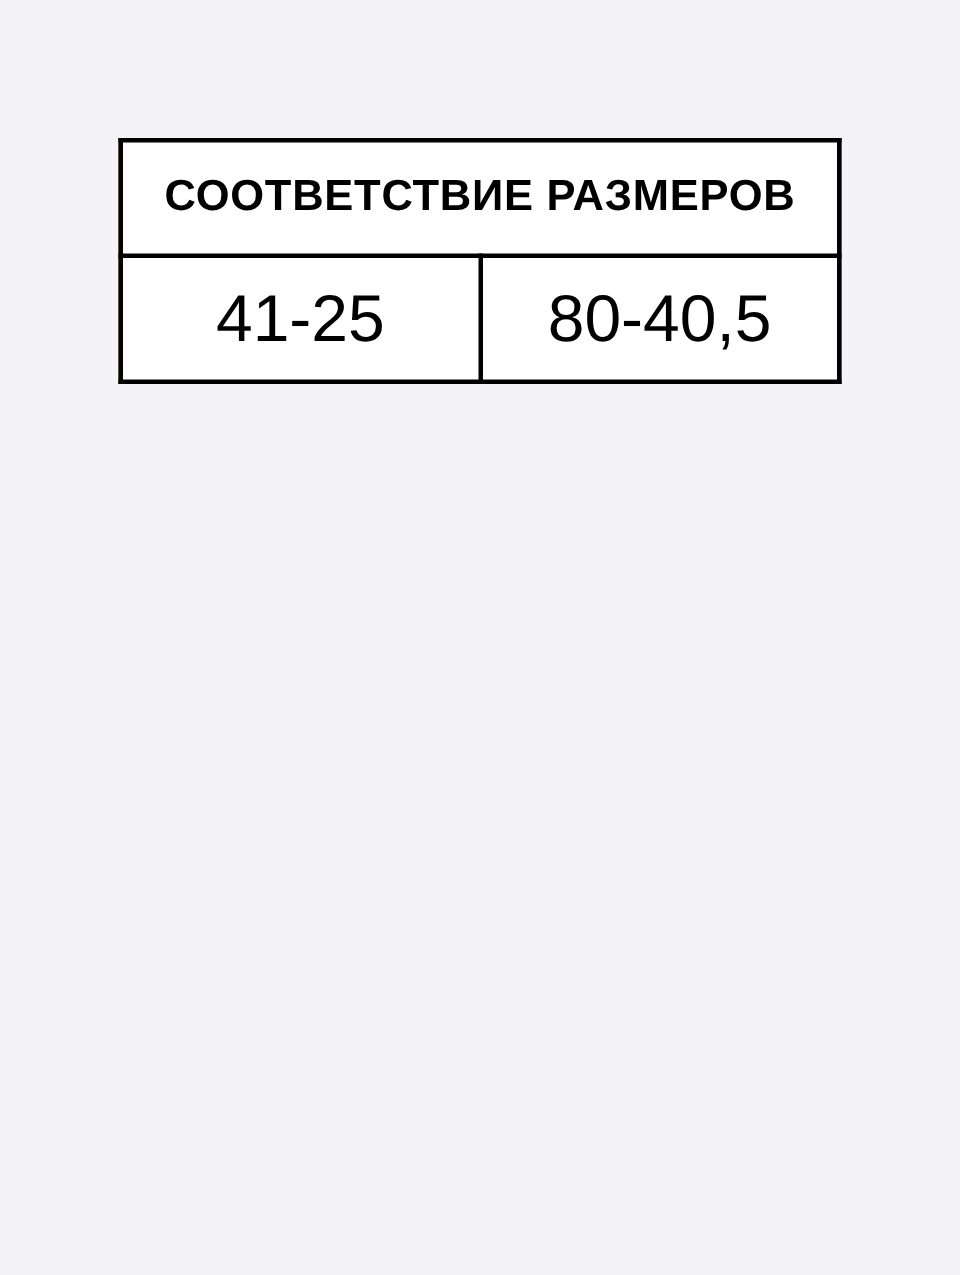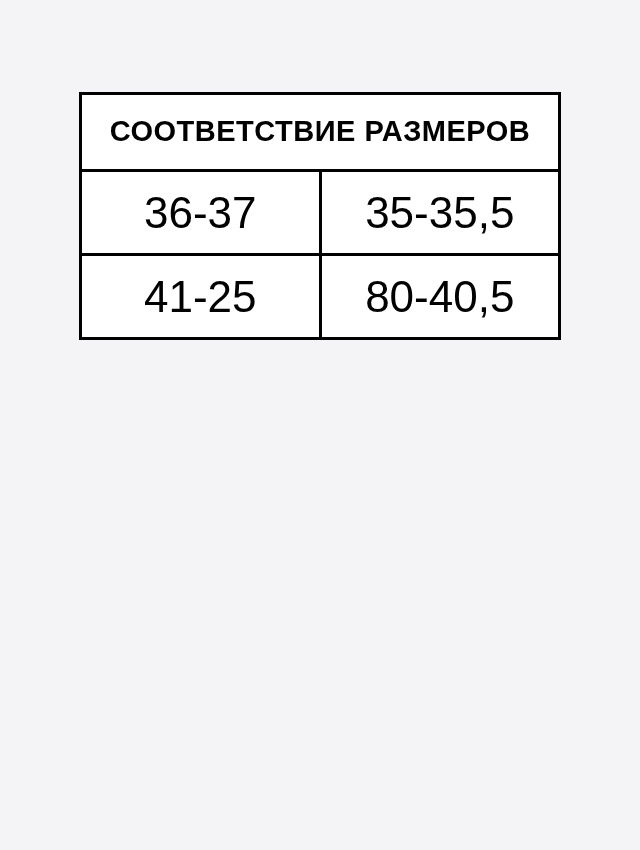--- a/index.html
+++ b/index.html
@@ -62,22 +62,18 @@
 </head>
 <body>
 
 <div class="page">
   <table class="size-table">
     <tbody>
       <tr>
         <td class="title-cell" colspan="2">СООТВЕТСТВИЕ РАЗМЕРОВ</td>
       </tr>
       <tr>
-        <td class="data-cell col-left">36-37</td>
-        <td class="data-cell col-right">35-35,5</td>
-      </tr>
-      <tr>
         <td class="data-cell col-left">41-25</td>
         <td class="data-cell col-right">80-40,5</td>
       </tr>
     </tbody>
   </table>
 </div>
 
 </body></html>

